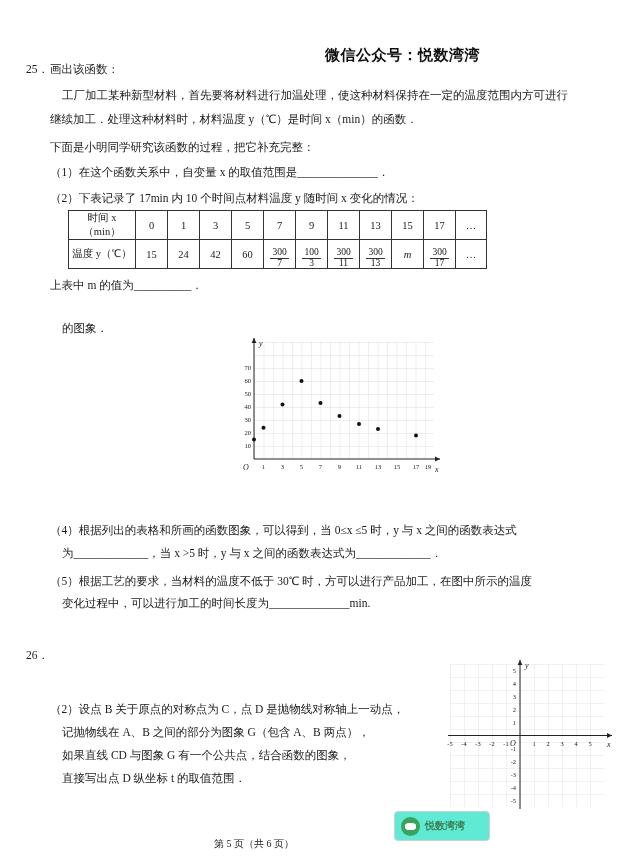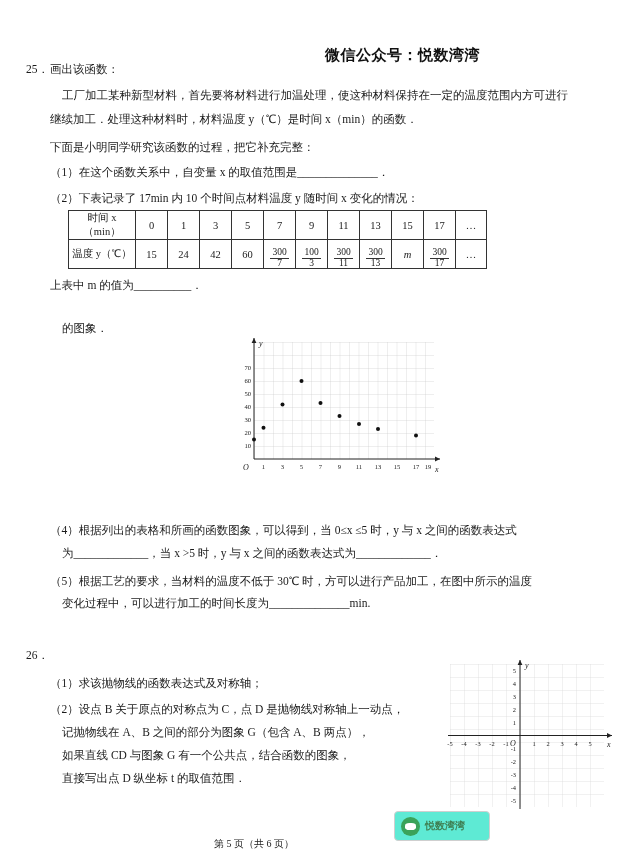--- a/index.html
+++ b/index.html
@@ -216,21 +216,20 @@
       </g>
     </svg>
   </div>
 
   <div class="line" style="left:50px;top:523px;">（4）根据列出的表格和所画的函数图象，可以得到，当 0≤x ≤5 时，y 与 x 之间的函数表达式</div>
   <div class="line" style="left:62px;top:546px;">为_____________，当 x &gt;5 时，y 与 x 之间的函数表达式为_____________．</div>
   <div class="line" style="left:50px;top:574px;">（5）根据工艺的要求，当材料的温度不低于 30℃ 时，方可以进行产品加工，在图中所示的温度</div>
   <div class="line" style="left:62px;top:596px;">变化过程中，可以进行加工的时间长度为______________min.</div>
 
   <div class="qnum" style="left:26px;top:648px;">26．</div>
-  <div class="line" style="left:50px;top:676px;">（1）求该抛物线的函数表达式及对称轴；</div>
   <div class="line" style="left:50px;top:702px;">（2）设点 B 关于原点的对称点为 C，点 D 是抛物线对称轴上一动点，</div>
   <div class="line" style="left:62px;top:748px;">如果直线 CD 与图象 G 有一个公共点，结合函数的图象，</div>
   <div class="line" style="left:62px;top:725px;">记抛物线在 A、B 之间的部分为图象 G（包含 A、B 两点），</div>
   <div class="line" style="left:62px;top:771px;">直接写出点 D 纵坐标 t 的取值范围．</div>
 
   <div class="graph2">
     <svg width="180" height="160" viewBox="0 0 180 160" xmlns="http://www.w3.org/2000/svg">
       <defs>
         <pattern id="grid2" width="14" height="13" patternUnits="userSpaceOnUse" x="10" y="10">
           <path d="M 14 0 L 0 0 0 13" fill="none" stroke="#cfcfcf" stroke-width="0.6"></path>

